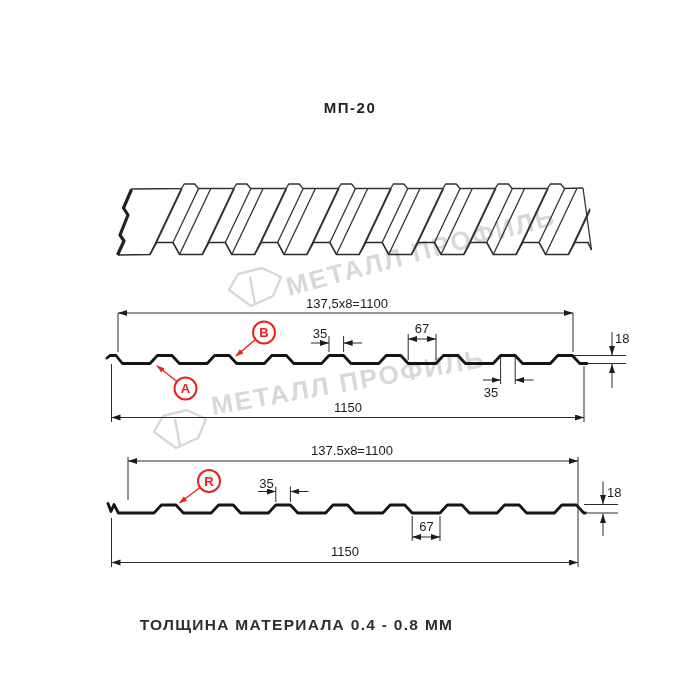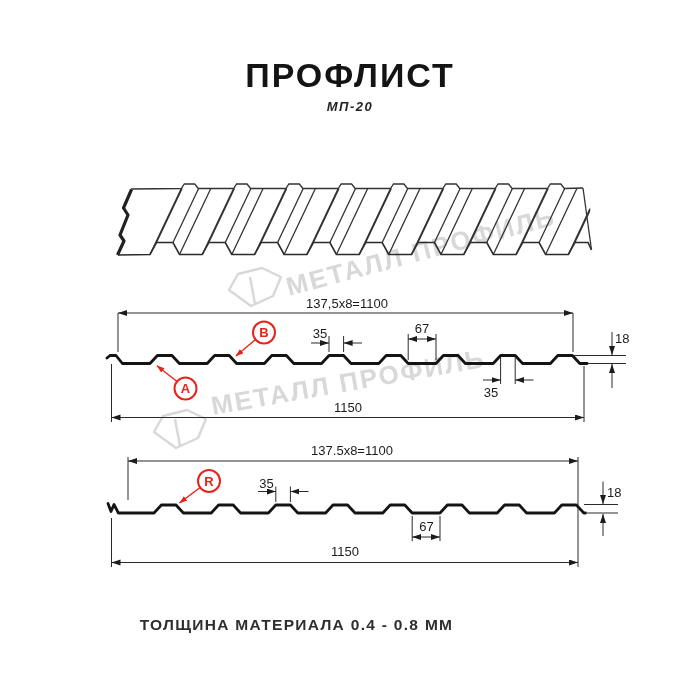--- a/index.html
+++ b/index.html
@@ -1,41 +1,40 @@
 <!DOCTYPE html>
 <html><head>
 <meta charset="utf-8">
 <style>
   html,body{margin:0;padding:0;background:#ffffff;}
   .page{position:relative;width:700px;height:700px;background:#fff;overflow:hidden;
         font-family:"Liberation Sans",sans-serif;}
   .page-title{position:absolute;top:56px;left:0;width:700px;text-align:center;
         font-size:34px;font-weight:800;letter-spacing:2px;color:#141414;}
   .product-model{position:absolute;top:99px;left:0;width:700px;text-align:center;
-        font-size:13px;font-weight:700;letter-spacing:1.5px;color:#222;font-style:italic;}
+        font-size:15px;font-weight:700;letter-spacing:1.5px;color:#222;}
   .thickness-note{position:absolute;top:616px;left:0;width:593px;text-align:center;
         font-size:15.5px;font-weight:600;letter-spacing:1.3px;color:#2e2e2e;}
   svg.canvas{position:absolute;left:0;top:0;}
   .wm-text{font-size:26px;font-weight:700;letter-spacing:2px;fill:#d8d8d8;}
   .wm-shape{stroke:#d8d8d8;stroke-width:2.4;fill:none;stroke-linejoin:round;}
   .persp{stroke:#333;stroke-width:1.3;fill:none;}
   .persp-edge{stroke:#2b2b2b;stroke-width:1.6;fill:none;}
   .cap{stroke:#222;stroke-width:3.2;fill:none;stroke-linejoin:round;}
   .profile{stroke:#141414;stroke-width:2.8;fill:none;stroke-linejoin:round;stroke-linecap:round;}
   .thin{stroke:#2b2b2b;stroke-width:1;fill:none;}
   .dim{font-size:13px;fill:#1c1c1c;}
   .red{stroke:#e8231b;fill:none;}
   .red-letter{font-size:13px;font-weight:700;fill:#e8231b;}
 </style>
 </head>
 <body>
 
 <div class="page">
 
-  <div class="page-title">ПРОФЛИСТ</div>
   <div class="product-model">МП-20</div>
 
   <svg class="canvas" width="700" height="700" viewBox="0 0 700 700">
     <defs>
       <marker id="ab" markerUnits="userSpaceOnUse" markerWidth="10" markerHeight="7" refX="9" refY="3" orient="auto-start-reverse">
         <path d="M0,0 L9,3 L0,6 Z" fill="#1c1c1c"></path>
       </marker>
       <marker id="ar" markerUnits="userSpaceOnUse" markerWidth="9" markerHeight="6" refX="7.5" refY="2.7" orient="auto-start-reverse">
         <path d="M0,0 L8,2.7 L0,5.4 Z" fill="#e8231b"></path>
       </marker>

